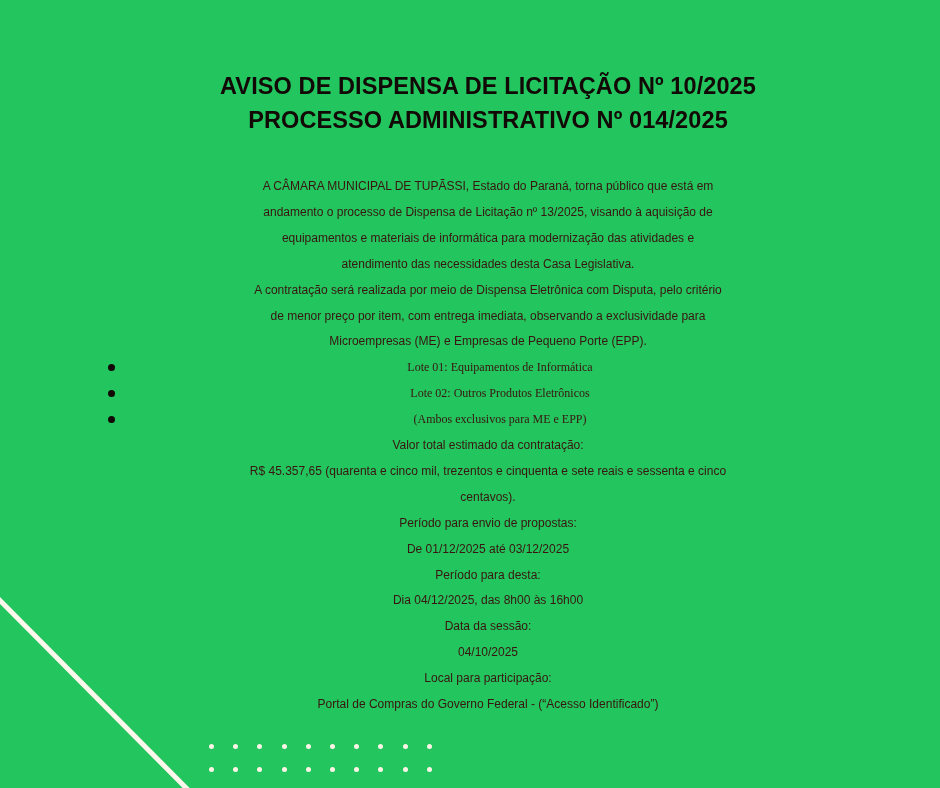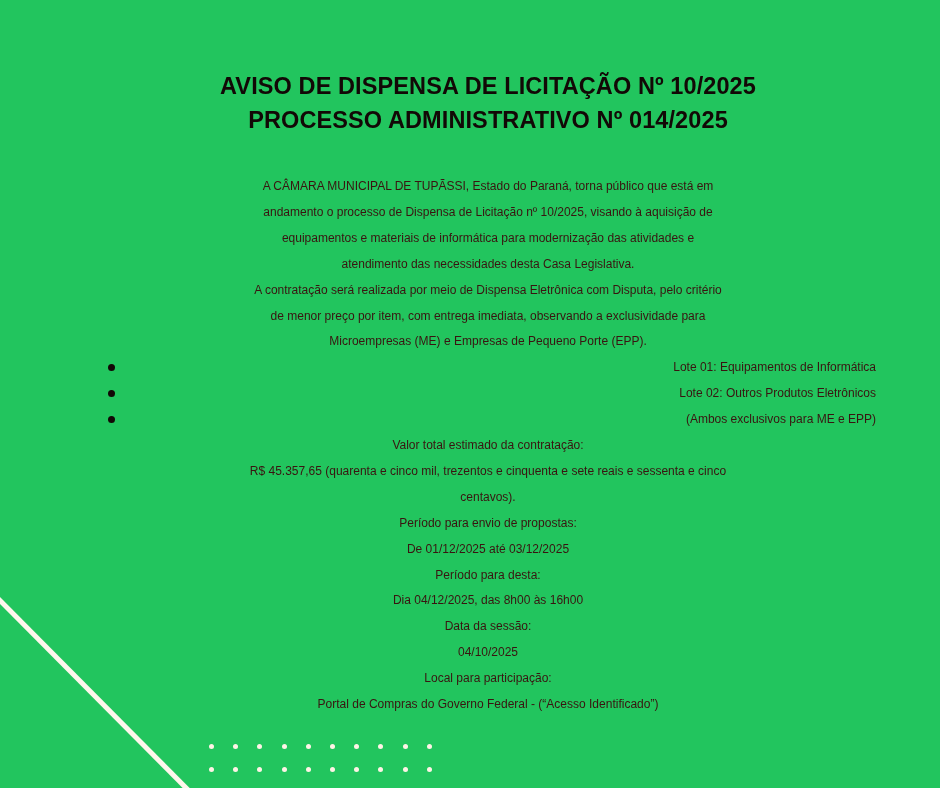--- a/index.html
+++ b/index.html
@@ -59,22 +59,23 @@
       position: absolute;
       left: 8px;
       top: 9px;
       width: 7px;
       height: 7px;
       border-radius: 50%;
       background: #120806;
     }
     .bullet-text {
       display: block;
-      text-align: right;
+      text-align: center;
       padding-left: 24px;
+      font-family: Liberation Serif, serif;
     }
     .diag-line {
       position: absolute;
       left: -20px;
       top: 592px;
       width: 300px;
       height: 5px;
       background: #FFF6EC;
       transform-origin: 0 50%;
       transform: translate(14px, 0) rotate(45.2deg);
@@ -100,21 +101,21 @@
 <div class="page">
 
   <div class="title-block">
     <span class="title-line">AVISO DE DISPENSA DE LICITAÇÃO Nº 10/2025</span>
     <span class="title-line">PROCESSO ADMINISTRATIVO Nº 014/2025</span>
   </div>
 
   <div class="body-block">
     <div>
       <span class="line">A CÂMARA MUNICIPAL DE TUPÃSSI, Estado do Paraná, torna público que está em</span>
-      <span class="line">andamento o processo de Dispensa de Licitação nº 10/2025, visando à aquisição de</span>
+      <span class="line">andamento o processo de Dispensa de Licitação nº 13/2025, visando à aquisição de</span>
       <span class="line">equipamentos e materiais de informática para modernização das atividades e</span>
       <span class="line">atendimento das necessidades desta Casa Legislativa.</span>
     </div>
 
     <div>
       <span class="line">A contratação será realizada por meio de Dispensa Eletrônica com Disputa, pelo critério</span>
       <span class="line">de menor preço por item, com entrega imediata, observando a exclusividade para</span>
       <span class="line">Microempresas (ME) e Empresas de Pequeno Porte (EPP).</span>
     </div>
 

